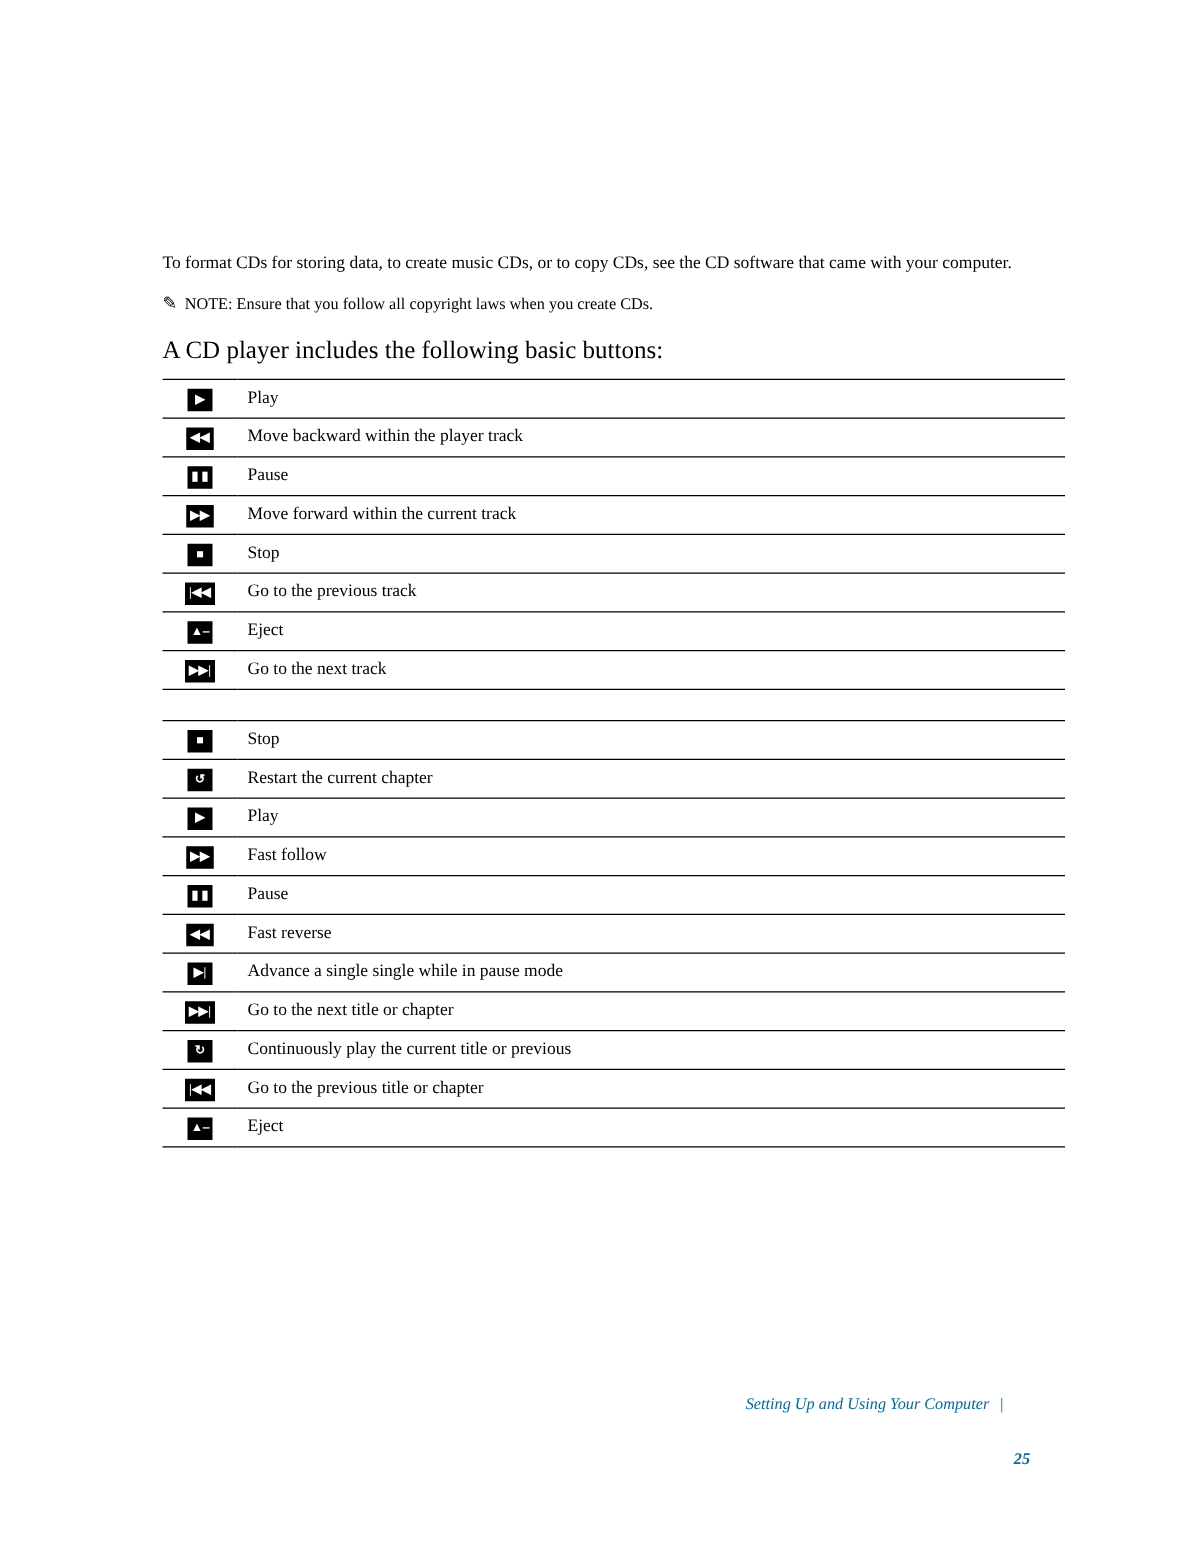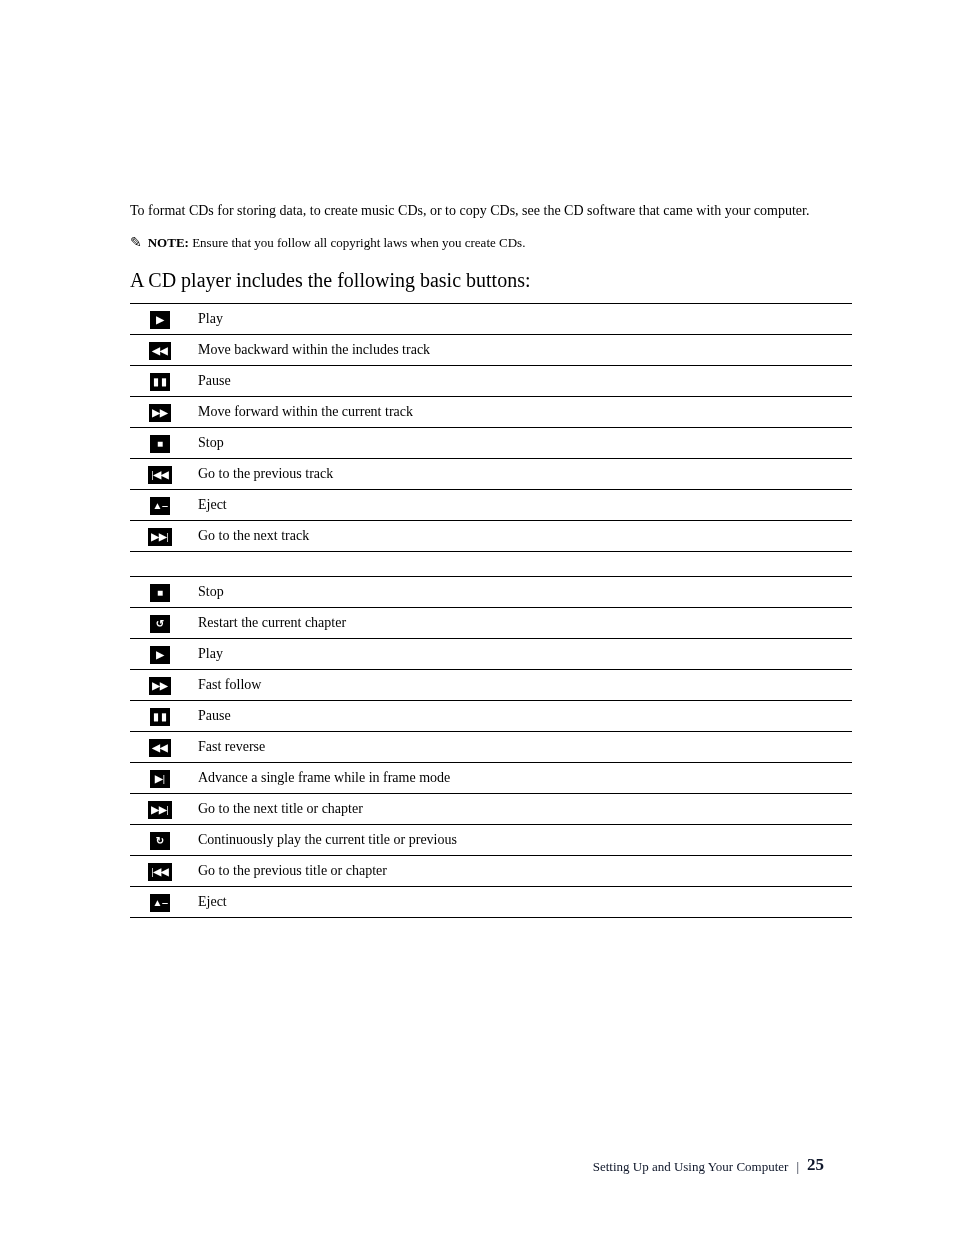--- a/index.html
+++ b/index.html
@@ -29,21 +29,21 @@
     .note-icon {
       font-size: 14px;
       flex-shrink: 0;
       margin-top: 1px;
     }
     .note-text {
       font-size: 13px;
       line-height: 1.5;
     }
     .note-text strong {
-      font-weight: bold;
+      font-weight: normal;
       font-variant: small-caps;
     }
     .section-heading {
       font-size: 20px;
       margin-bottom: 8px;
       line-height: 1.5;
     }
     table {
       width: 100%;
       border-collapse: collapse;
@@ -75,28 +75,30 @@
       font-weight: bold;
       min-width: 20px;
       min-height: 18px;
       padding: 2px 3px;
     }
     .footer {
       position: absolute;
       bottom: 60px;
       right: 130px;
       font-size: 13px;
-      color: #0f172a;
+      color: #0369a1;
       display: flex;
-      align-items: flex-end;
+      align-items: flex-start;
       gap: 8px;
+      font-style: italic;
     }
     .footer-page {
       font-weight: bold;
-      font-size: 17px;
+      font-size: 13px;
+      margin-top: 44px;
     }
     .footer-separator {
       font-size: 13px;
     }
   </style>
 </head>
 <body>
 
 <div class="page">
   <p class="intro-text">To format CDs for storing data, to create music CDs, or to copy CDs, see the CD software that came with your computer.</p>
@@ -116,21 +118,21 @@
         <tr>
       <td>
         <span class="btn-icon">▶</span>
       </td>
       <td>Play</td>
     </tr>
         <tr>
       <td>
         <span class="btn-icon">◀◀</span>
       </td>
-      <td>Move backward within the includes track</td>
+      <td>Move backward within the player track</td>
     </tr>
         <tr>
       <td>
         <span class="btn-icon">▮&nbsp;▮</span>
       </td>
       <td>Pause</td>
     </tr>
         <tr>
       <td>
         <span class="btn-icon">▶▶</span>
@@ -200,21 +202,21 @@
         <tr>
       <td>
         <span class="btn-icon">◀◀</span>
       </td>
       <td>Fast reverse</td>
     </tr>
         <tr>
       <td>
         <span class="btn-icon">▶|</span>
       </td>
-      <td>Advance a single frame while in frame mode</td>
+      <td>Advance a single single while in pause mode</td>
     </tr>
         <tr>
       <td>
         <span class="btn-icon">▶▶|</span>
       </td>
       <td>Go to the next title or chapter</td>
     </tr>
         <tr>
       <td>
         <span class="btn-icon">↻</span>

